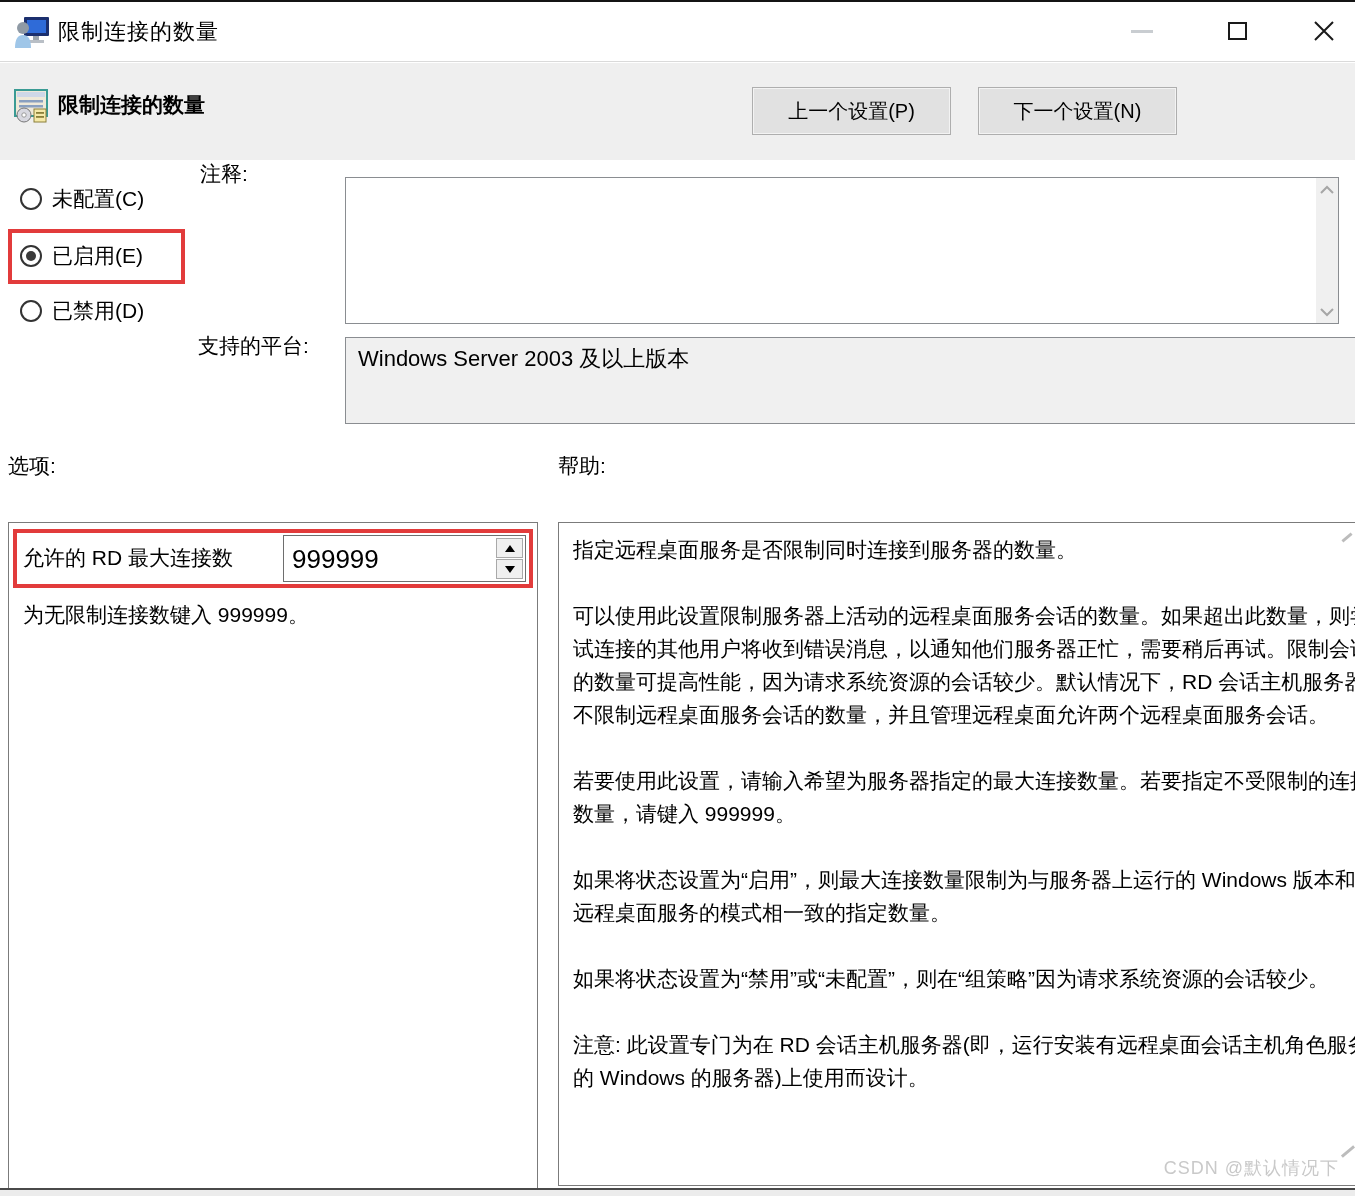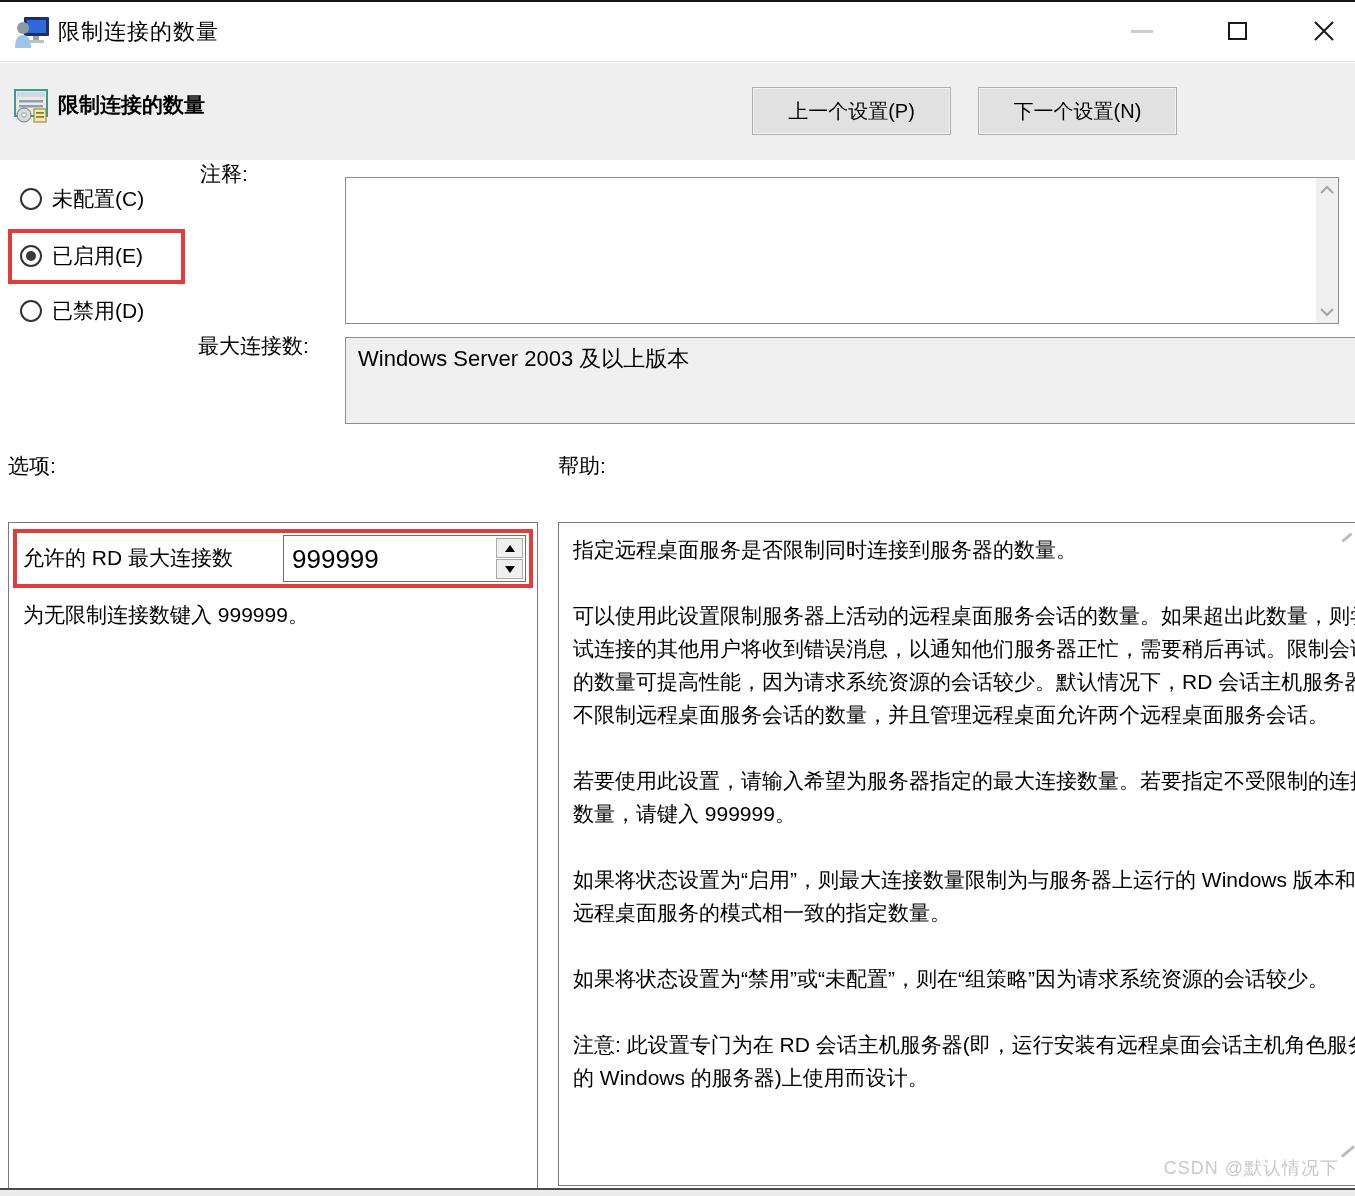--- a/index.html
+++ b/index.html
@@ -154,21 +154,21 @@
           </svg>
       </div>
       <div class="scroll-arrow">
         <svg width="14" height="9" viewBox="0 0 14 9">
             <path d="M1 1 L7 7 L13 1" stroke="#a6a6a6" stroke-width="2" fill="none"></path>
           </svg>
       </div>
     </div>
   </div>
 
-  <div class="field-label lbl-platform">最大连接数:</div>
+  <div class="field-label lbl-platform">支持的平台:</div>
   <div class="platform-box">
     <div class="platform-text">Windows Server 2003 及以上版本</div>
     <div class="vscroll">
       <div class="scroll-arrow">
         <svg width="14" height="9" viewBox="0 0 14 9">
             <path d="M1 8 L7 2 L13 8" stroke="#a6a6a6" stroke-width="2" fill="none"></path>
           </svg>
       </div>
       <div class="scroll-arrow">
         <svg width="14" height="9" viewBox="0 0 14 9">

